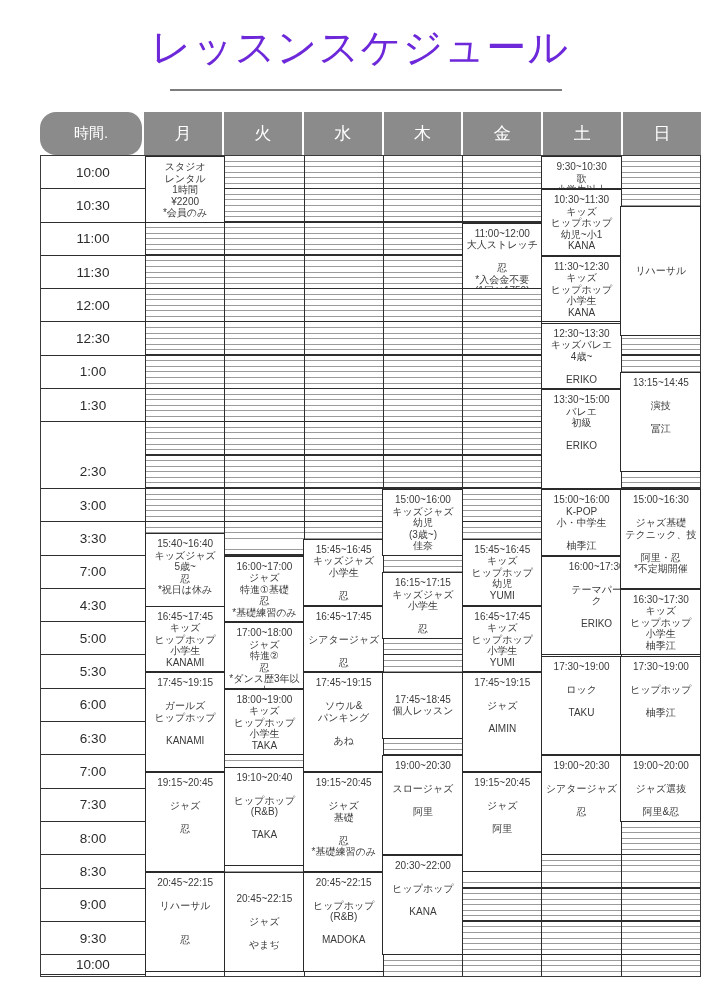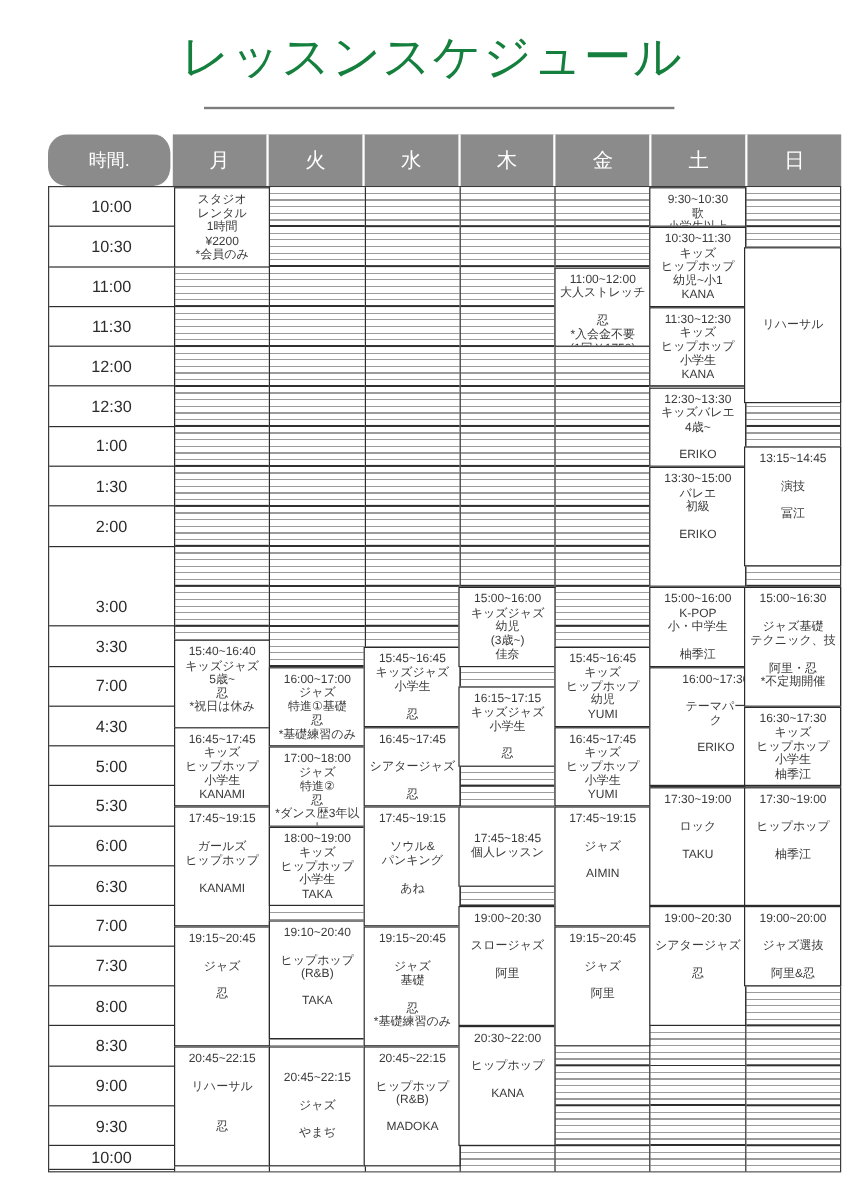--- a/index.html
+++ b/index.html
@@ -3,21 +3,21 @@
 <meta charset="utf-8">
 <style>
   html,body{margin:0;padding:0;}
   body{
     width:720px;height:1000px;background:#ffffff;position:relative;
     font-family:"Liberation Sans","DejaVu Sans",sans-serif;
     -webkit-font-smoothing:antialiased;
   }
   .title{
     position:absolute;top:20px;left:0;width:720px;text-align:center;
-    font-size:40px;font-weight:500;color:#15803d;letter-spacing:1px;
+    font-size:40px;font-weight:500;color:#6d28d9;letter-spacing:1px;
   }
   .title-underline{
     position:absolute;top:89px;left:170px;width:392px;height:2px;background:#7d7d7d;
   }
   .schedule-table{position:absolute;left:40px;top:112px;width:661px;height:865px;}
   .header-row{position:absolute;top:0;left:0;width:661px;height:43px;display:flex;}
   .header-cell{
     background:#8b8b8b;color:#ffffff;display:flex;align-items:center;justify-content:center;
     font-size:17px;box-sizing:border-box;border-right:2px solid #ffffff;
   }
@@ -73,21 +73,21 @@
   <div class="table-body">
     <div class="time-column">
         <div class="time-cell" style="top: 0px; height: 33.3px;">10:00</div>
         <div class="time-cell" style="top: 33.3px; height: 33.3px;">10:30</div>
         <div class="time-cell" style="top: 66.6px; height: 33.3px;">11:00</div>
         <div class="time-cell" style="top: 99.9px; height: 33.3px;">11:30</div>
         <div class="time-cell" style="top: 133.2px; height: 33.3px;">12:00</div>
         <div class="time-cell" style="top: 166.5px; height: 33.3px;">12:30</div>
         <div class="time-cell" style="top: 199.8px; height: 33.3px;">1:00</div>
         <div class="time-cell" style="top: 233.1px; height: 33.3px;">1:30</div>
-        <div class="time-cell" style="top: 266.4px; height: 33.3px;">2:00</div>
+        <div class="time-cell" style="top: 299.7px; height: 33.3px;">2:30</div>
         <div class="time-cell" style="top: 333px; height: 33.3px;">3:00</div>
         <div class="time-cell" style="top: 366.3px; height: 33.3px;">3:30</div>
         <div class="time-cell" style="top: 399.6px; height: 33.3px;">7:00</div>
         <div class="time-cell" style="top: 432.9px; height: 33.3px;">4:30</div>
         <div class="time-cell" style="top: 466.2px; height: 33.3px;">5:00</div>
         <div class="time-cell" style="top: 499.5px; height: 33.3px;">5:30</div>
         <div class="time-cell" style="top: 532.8px; height: 33.3px;">6:00</div>
         <div class="time-cell" style="top: 566.1px; height: 33.3px;">6:30</div>
         <div class="time-cell" style="top: 599.4px; height: 33.3px;">7:00</div>
         <div class="time-cell" style="top: 632.7px; height: 33.3px;">7:30</div>

